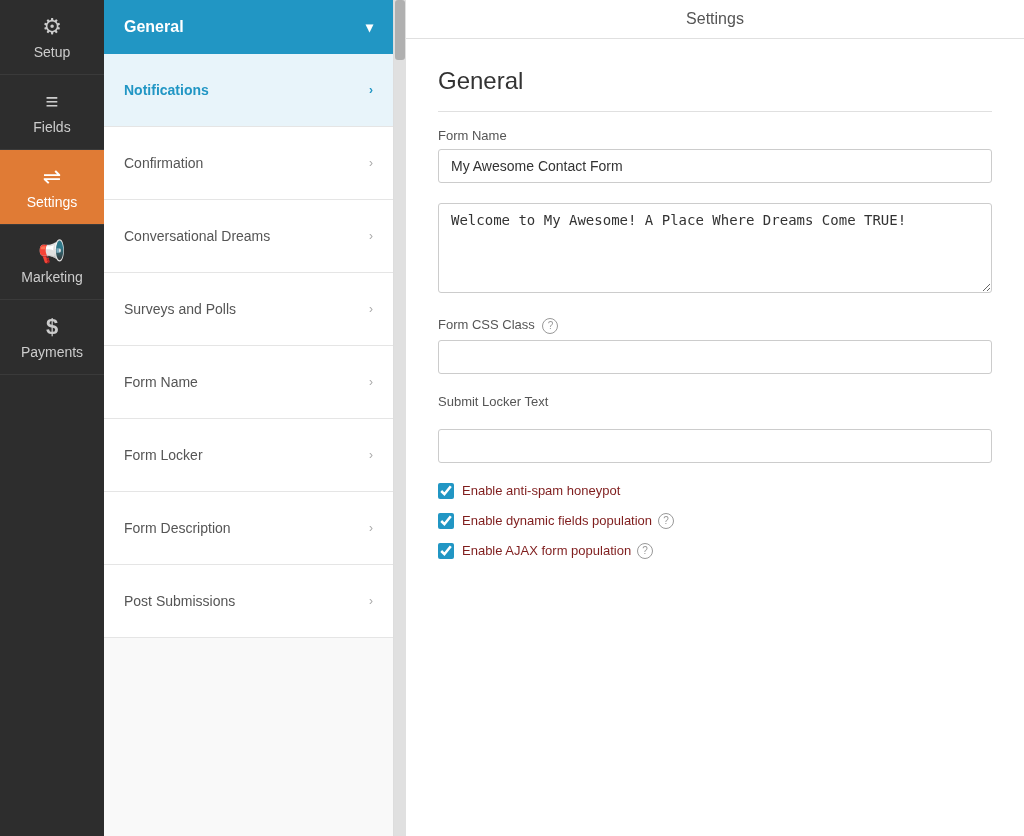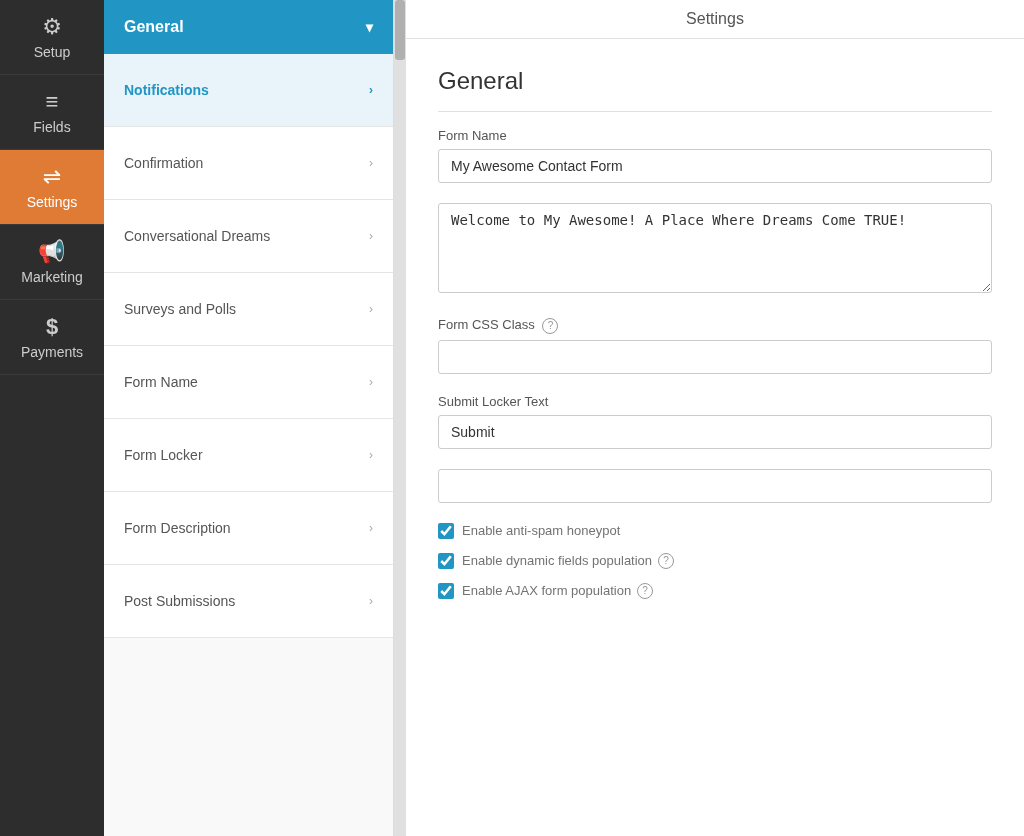--- a/index.html
+++ b/index.html
@@ -186,21 +186,21 @@
     }
     .checkbox-group input[type="checkbox"] {
       width: 16px;
       height: 16px;
       margin-right: 8px;
       accent-color: #2196c4;
       cursor: pointer;
     }
     .checkbox-group label {
       font-size: 13px;
-      color: #737373;
+      color: #7f1d1d;
       cursor: pointer;
     }
     .checkbox-group .help-icon {
       display: inline-flex;
       align-items: center;
       justify-content: center;
       width: 16px;
       height: 16px;
       border-radius: 50%;
       border: 1px solid #999;
@@ -299,21 +299,20 @@
     <div class="form-group">
       <label class="form-label">
         <span>Form CSS Class</span>
         <span class="help-icon">?</span>
       </label>
       <input class="form-input" type="text" value="" style="">
     </div>
 
     <div class="form-group">
       <label class="form-label">Submit Locker Text</label>
-      <input class="form-input" type="text" value="Submit" style="">
     </div>
 
 
     <div class="form-group">
       <input class="form-input" type="text" value="" style="">
     </div>
 
     <div class="checkbox-group">
       <input type="checkbox" id="antispam" checked="" style="">
       <label for="antispam">Enable anti-spam honeypot</label>

